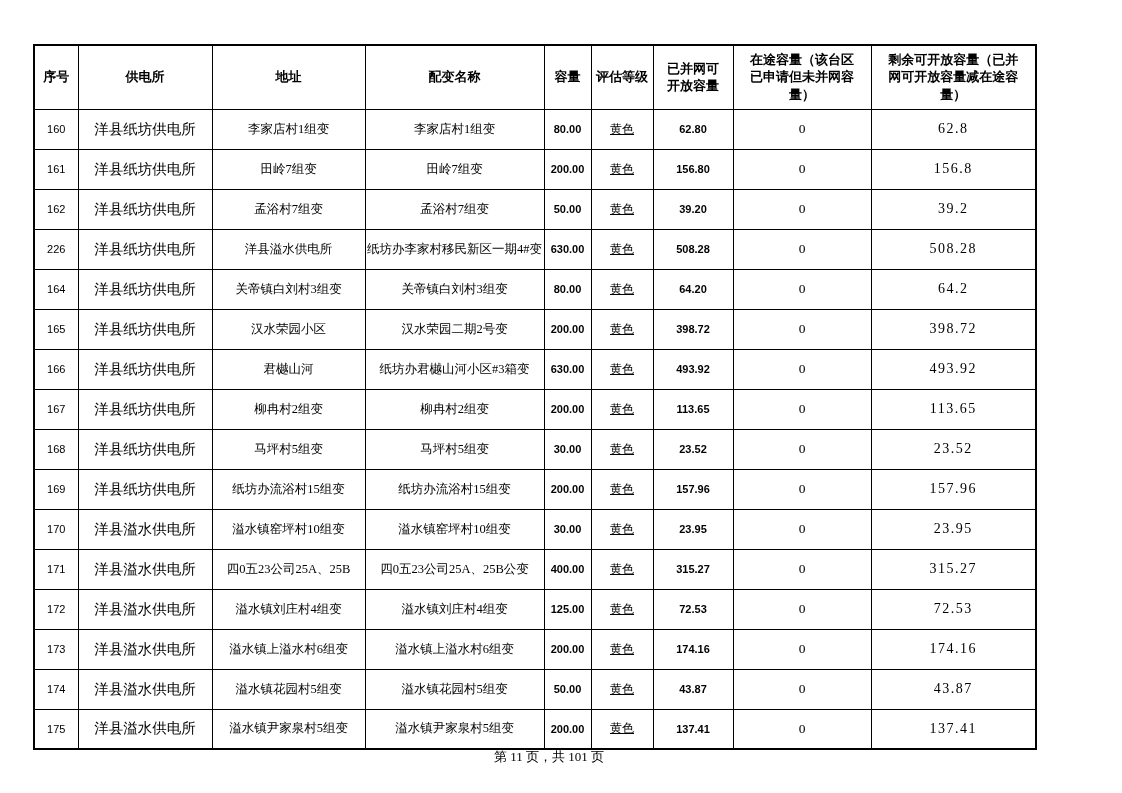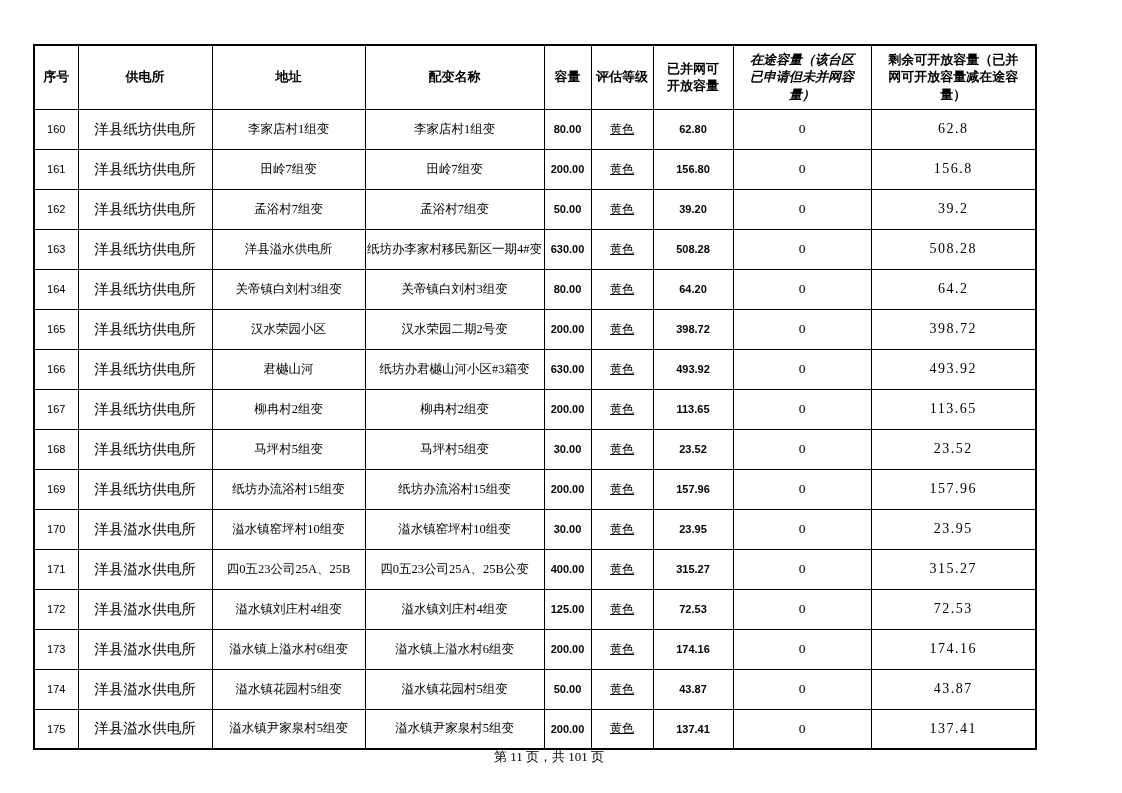--- a/index.html
+++ b/index.html
@@ -40,21 +40,21 @@
   tbody tr { height: 40px; }
   th {
     font-family: "Liberation Serif", serif;
     font-weight: bold;
     font-size: 13px;
     line-height: 1.35;
     padding: 2px 4px;
   }
   th.h-seq, th.h-cap { padding: 2px 8px; }
   th.h-grid    { padding: 2px 9px; }
-  th.h-transit { padding: 4px 11px; font-style: italic; }
+  th.h-transit { padding: 4px 11px; }
   th.h-remain  { padding: 2px 12px; }
   td { white-space: nowrap; }
   .c-seq {
     font-family: "Liberation Sans", sans-serif;
     font-size: 11px;
   }
   .c-station { font-size: 14.5px; }
   .c-addr, .c-tname { font-size: 12.5px; }
   .c-cap, .c-grid {
     font-family: "Liberation Sans", sans-serif;
@@ -131,21 +131,21 @@
           <td class="c-station">洋县纸坊供电所</td>
           <td class="c-addr">孟浴村7组变</td>
           <td class="c-tname">孟浴村7组变</td>
           <td class="c-cap">50.00</td>
           <td class="c-level">黄色</td>
           <td class="c-grid">39.20</td>
           <td class="c-transit">0</td>
           <td class="c-remain">39.2</td>
         </tr>
         <tr>
-          <td class="c-seq">163</td>
+          <td class="c-seq">226</td>
           <td class="c-station">洋县纸坊供电所</td>
           <td class="c-addr">洋县溢水供电所</td>
           <td class="c-tname">纸坊办李家村移民新区一期4#变</td>
           <td class="c-cap">630.00</td>
           <td class="c-level">黄色</td>
           <td class="c-grid">508.28</td>
           <td class="c-transit">0</td>
           <td class="c-remain">508.28</td>
         </tr>
         <tr>

